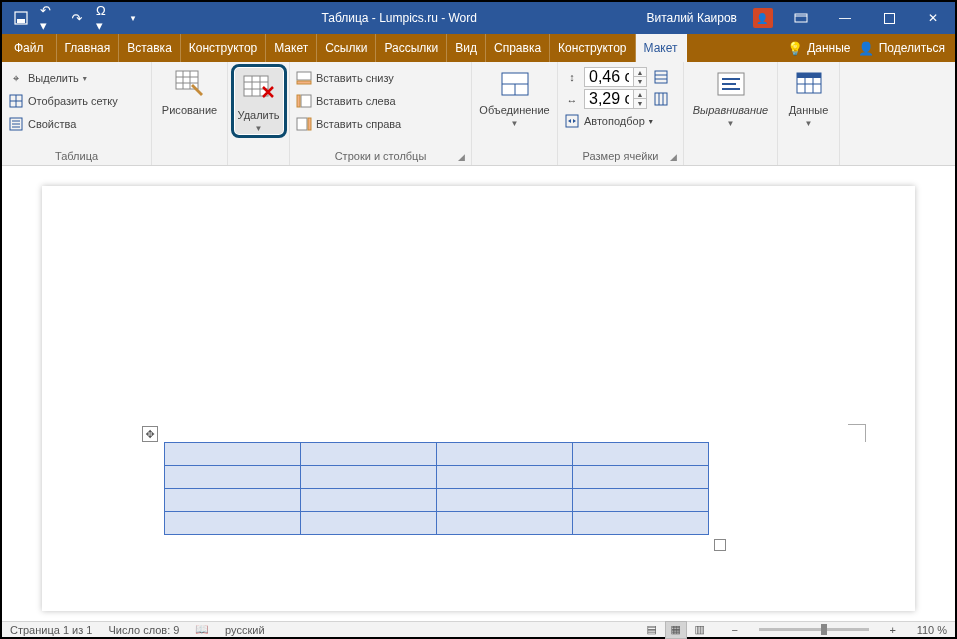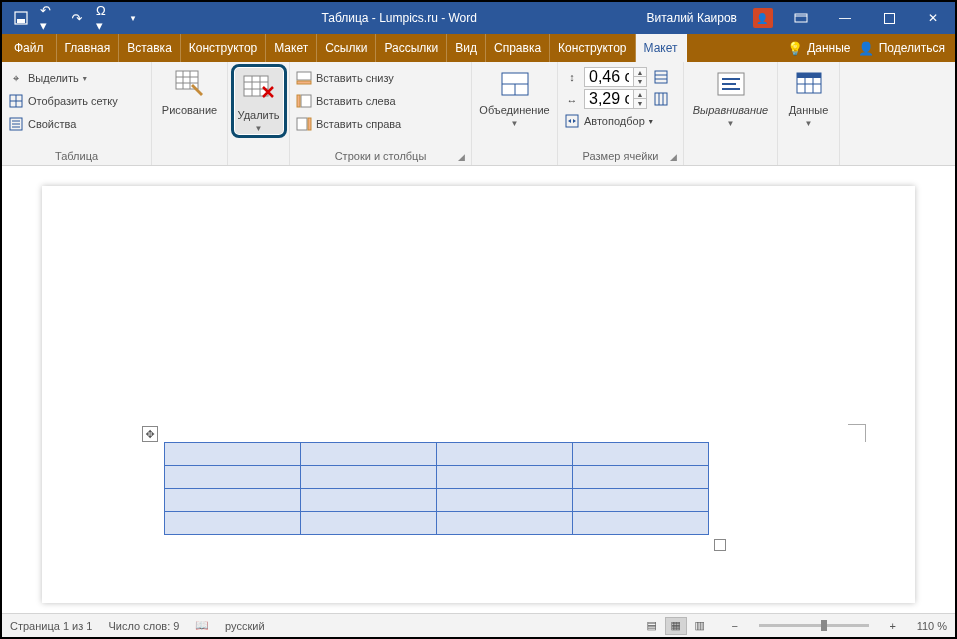--- a/index.html
+++ b/index.html
@@ -50,21 +50,21 @@
   
   .docarea { flex: 1; background: #fff; position: relative; overflow: hidden; }
   .page-shadow { position: absolute; left: 40px; right: 40px; top: 20px; bottom: 10px; box-shadow: 0 0 6px rgba(0,0,0,0.25); background: #fff; }
   .table-move { position: absolute; left: 140px; top: 260px; width: 16px; height: 16px; border: 1px solid #888; background: #fff; display: flex; align-items: center; justify-content: center; font-size: 11px; color: #555; }
   .doc-table { position: absolute; left: 162px; top: 276px; border-collapse: collapse; }
   .doc-table td { width: 136px; height: 23px; border: 1px solid #4472c4; background: #d9e2f3; }
   .table-resize { position: absolute; left: 712px; top: 373px; width: 12px; height: 12px; border: 1px solid #888; background: #fff; }
   .corner-mark { position: absolute; border-left: 1px solid #aaa; border-bottom: 1px solid #aaa; width: 18px; height: 18px; }
 
   
-  .statusbar { height: 24px; background: #f3f3f3; border-top: 1px solid #d4d4d4; display: flex; align-items: center; font-size: 11px; color: #555; padding: 0 8px; gap: 16px; }
+  .statusbar { height: 16px; background: #f3f3f3; border-top: 1px solid #d4d4d4; display: flex; align-items: center; font-size: 11px; color: #555; padding: 0 8px; gap: 16px; }
   .statusbar .spacer { flex: 1; }
   .statusbar .views { display: flex; gap: 2px; }
   .statusbar .views div { width: 22px; height: 18px; display: flex; align-items: center; justify-content: center; border: 1px solid transparent; }
   .statusbar .views div.active { background: #d4d4d4; border-color: #b8b8b8; }
   .zoom-slider { width: 110px; height: 3px; background: #c0c0c0; position: relative; }
   .zoom-slider .thumb { position: absolute; top: -4px; left: 62px; width: 6px; height: 11px; background: #888; }
   .zoom-btn { width: 16px; text-align: center; }
 
   svg { display: block; }
 </style>

